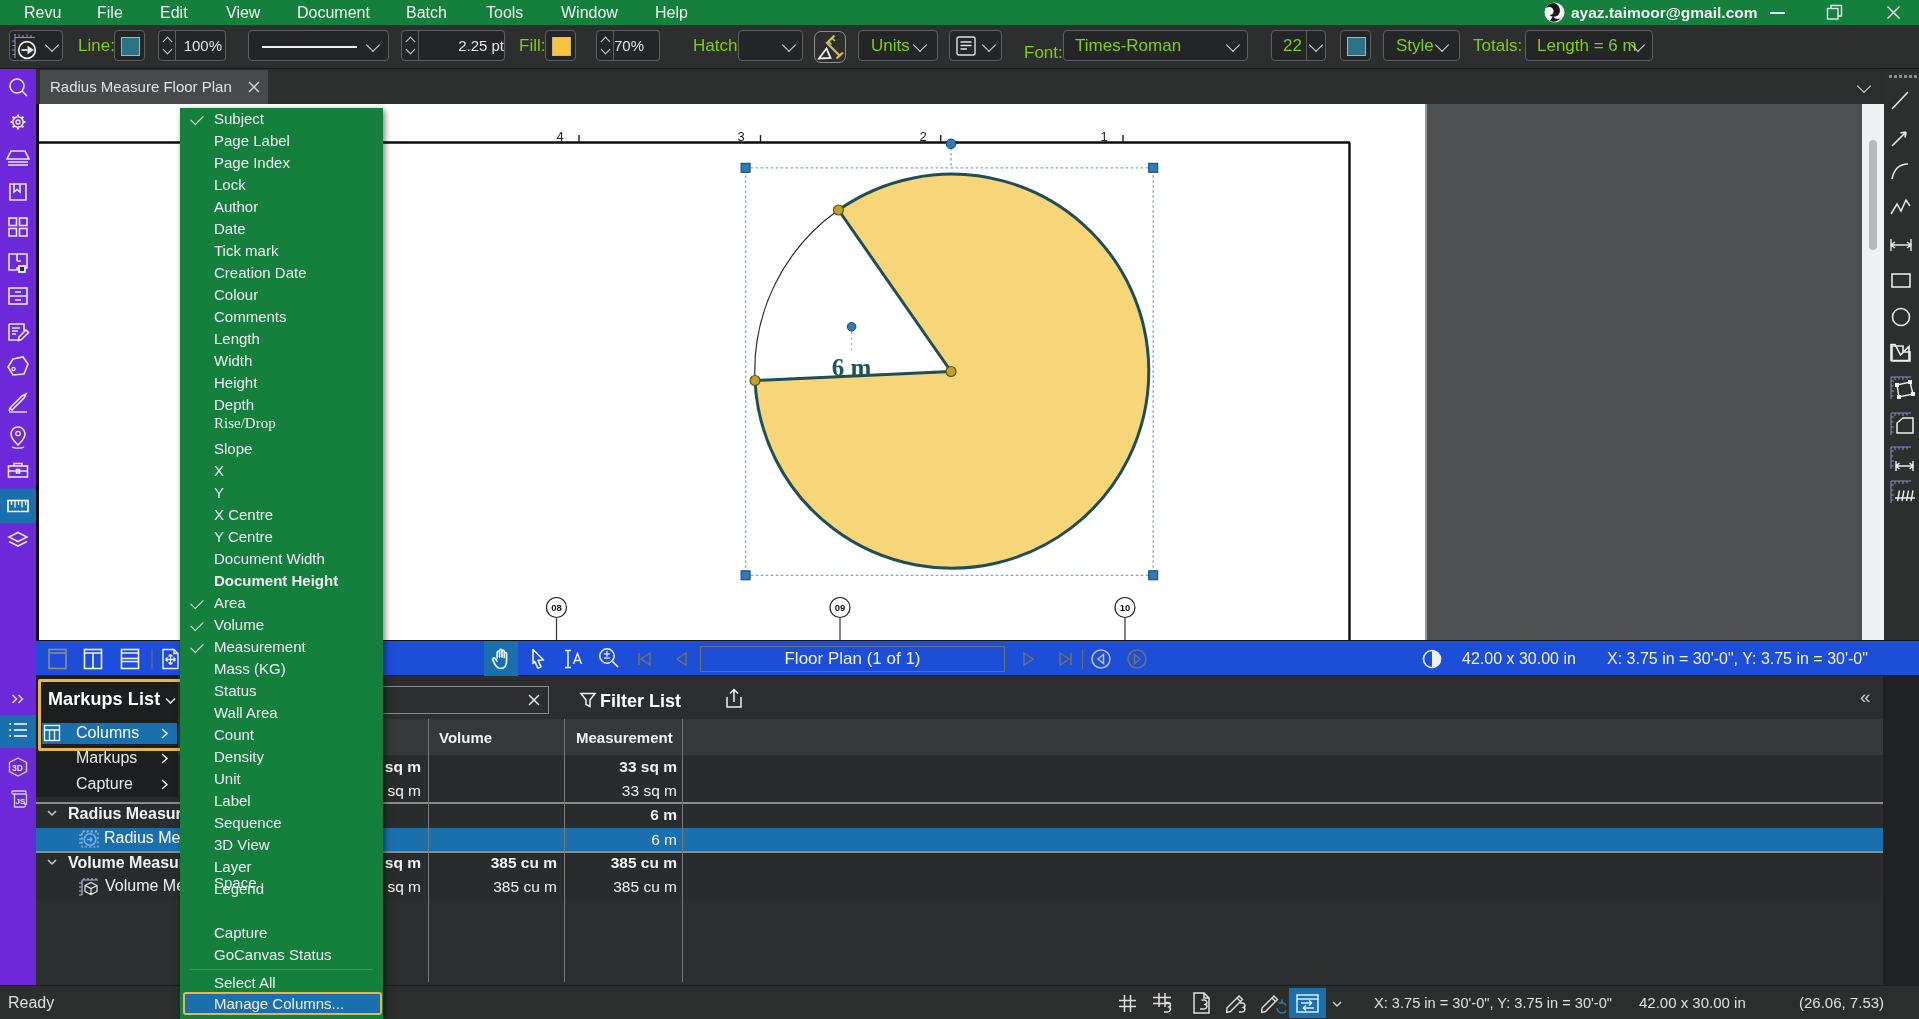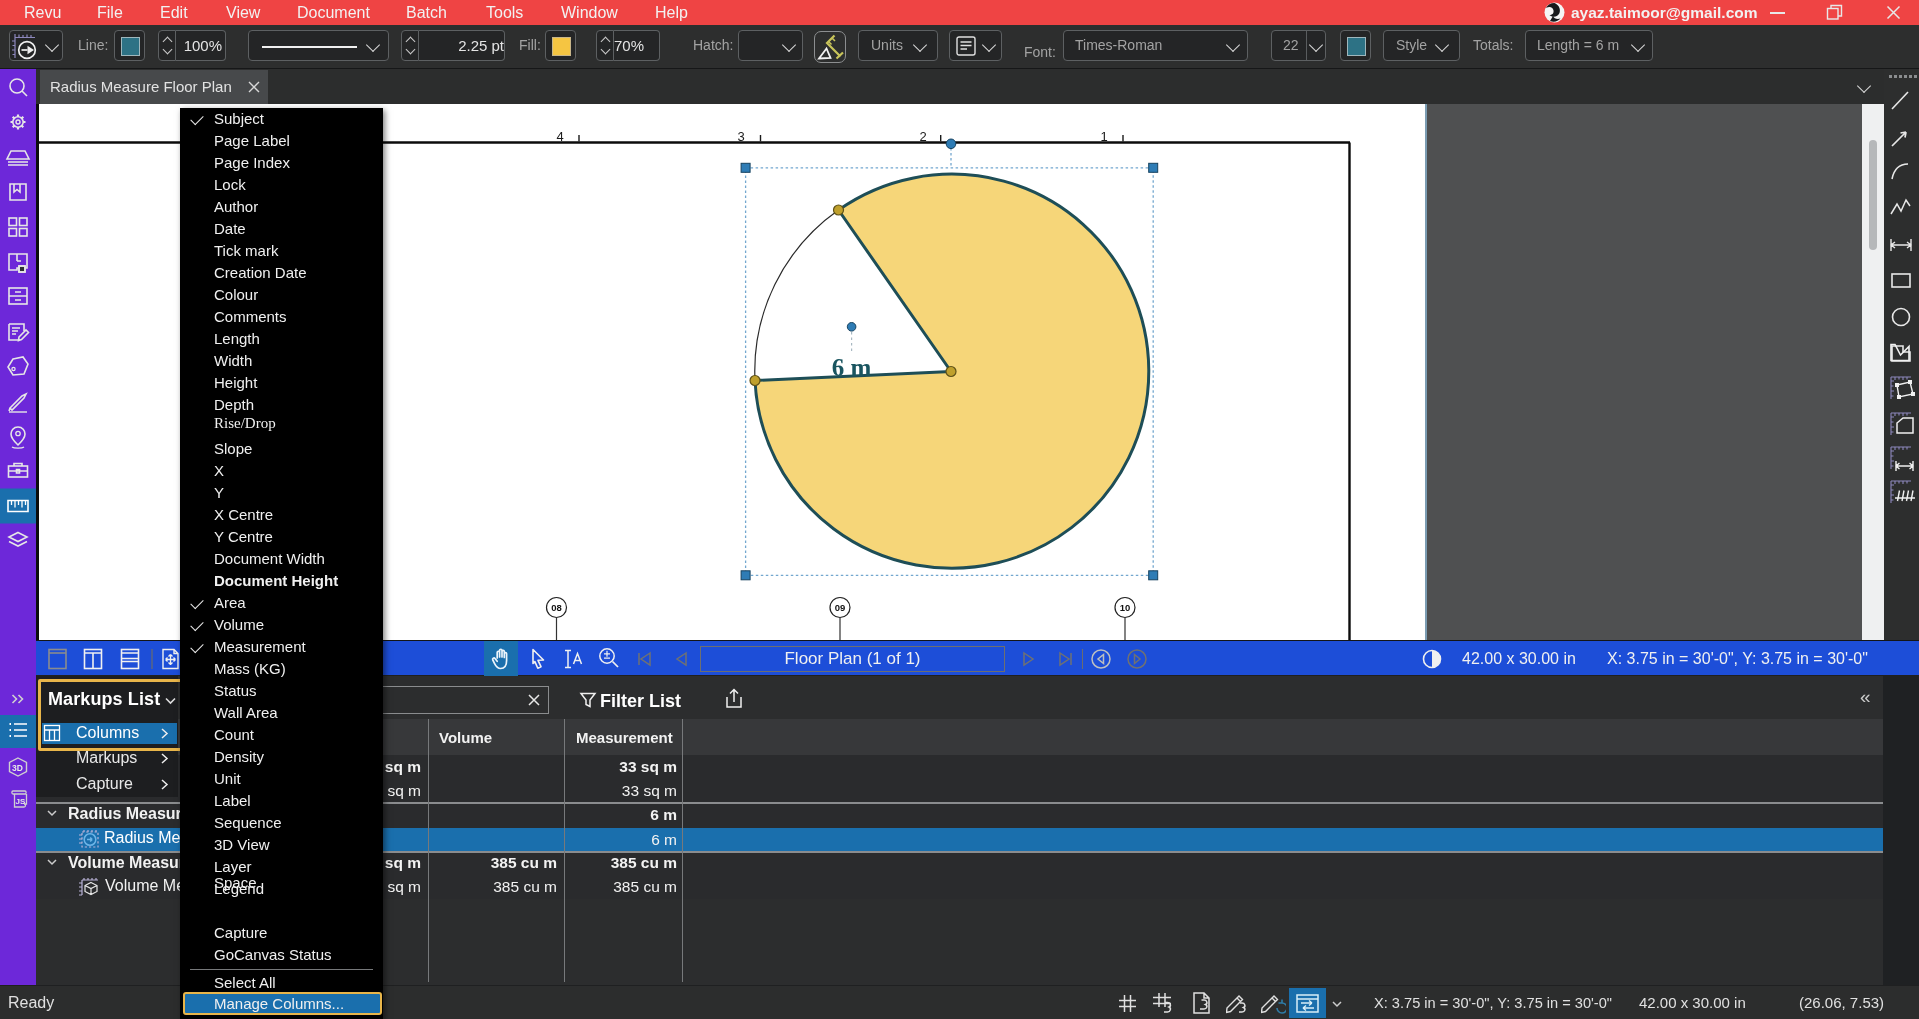--- a/index.html
+++ b/index.html
@@ -1,26 +1,26 @@
 <!DOCTYPE html>
 <html><head>
 <meta charset="utf-8">
 <style>
   html,body{margin:0;padding:0;}
   body{width:1919px;height:1019px;position:relative;overflow:hidden;
        font-family:"Liberation Sans",sans-serif;background:#2c2d2e;color:#e8e8e8;
        -webkit-font-smoothing:antialiased;}
   .abs{position:absolute;}
   
-  #titlebar{left:0;top:0;width:1919px;height:25px;background:#ef4444;}
+  #titlebar{left:0;top:0;width:1919px;height:25px;background:#15803d;}
   #titlebar .menu{position:absolute;top:0;height:25px;line-height:26px;font-size:16px;color:#f2f2f2;}
   
   #toolbar{left:0;top:25px;width:1919px;height:43px;background:#2d2e2e;border-bottom:1px solid #161718;}
   .tbtn{position:absolute;top:5px;height:31px;background:#242526;border:1px solid #5d6062;border-radius:4px;box-sizing:border-box;}
-  .tlabel{position:absolute;top:5px;height:31px;line-height:31px;font-size:14px;color:#a3a3a3;}
+  .tlabel{position:absolute;top:5px;height:31px;line-height:31px;font-size:17px;color:#84cc16;}
   .chev{display:inline-block;width:9px;height:9px;border-right:1.6px solid #d8d8d8;border-bottom:1.6px solid #d8d8d8;transform:rotate(45deg);}
   .spin{position:absolute;top:5px;width:18px;height:31px;background:#242526;border:1px solid #5d6062;border-radius:4px 0 0 4px;box-sizing:border-box;}
   .spin:after,.spin:before{content:"";position:absolute;left:5px;width:6px;height:6px;border-right:1.4px solid #ccc;border-bottom:1.4px solid #ccc;}
   .spin:before{top:7px;transform:rotate(-135deg);}
   .spin:after{bottom:7px;transform:rotate(45deg);}
   .numbox{position:absolute;top:5px;height:31px;background:#242526;border:1px solid #5d6062;border-left:none;border-radius:0 4px 4px 0;box-sizing:border-box;
           font-size:15px;color:#e4e4e4;line-height:29px;text-align:right;}
   
   #tabbar{left:36px;top:69px;width:1883px;height:35px;background:#2c2d2d;}
   #tab1{position:absolute;left:4px;top:1px;width:228px;height:34px;background:#47494b;color:#e2e2e2;font-size:15px;line-height:34px;}
@@ -33,21 +33,21 @@
   #vthumb{position:absolute;left:7px;top:36px;width:8px;height:110px;background:#b6b8ba;border-radius:4px;}
   
   #rightbar{left:1884px;top:69px;width:35px;height:950px;background:#2d2e2e;}
   
   #navbar{left:36px;top:640px;width:1883px;height:36px;background:#1d4ed8;border-top:1px solid #141516;border-bottom:1px solid #1f2021;box-sizing:border-box;}
   
   #bottompanel{left:36px;top:676px;width:1883px;height:309px;background:#2c2d2e;}
   
   #statusbar{left:0;top:985px;width:1919px;height:34px;background:#2c2d2d;border-top:1px solid #1f2021;box-sizing:border-box;font-size:16px;color:#e0e0e0;}
   
-  #ctxmenu{left:180px;top:108px;width:203px;height:911px;background:#000000;box-shadow:2px 2px 6px rgba(0,0,0,.5);}
+  #ctxmenu{left:180px;top:108px;width:203px;height:911px;background:#15803d;box-shadow:2px 2px 6px rgba(0,0,0,.5);}
   .mi{position:absolute;left:34px;font-size:15px;color:#f0f0f0;line-height:22px;white-space:nowrap;}
   .mcheck{position:absolute;left:11px;width:11px;height:6px;border-left:1.8px solid #e8e8e8;border-bottom:1.8px solid #e8e8e8;transform:rotate(-45deg);}
 </style>
 </head>
 <body>
 <div class="abs" id="titlebar">
   <div class="menu" style="left:24px;">Revu</div>
   <div class="menu" style="left:97px;">File</div>
   <div class="menu" style="left:160px;">Edit</div>
   <div class="menu" style="left:226px;">View</div>

